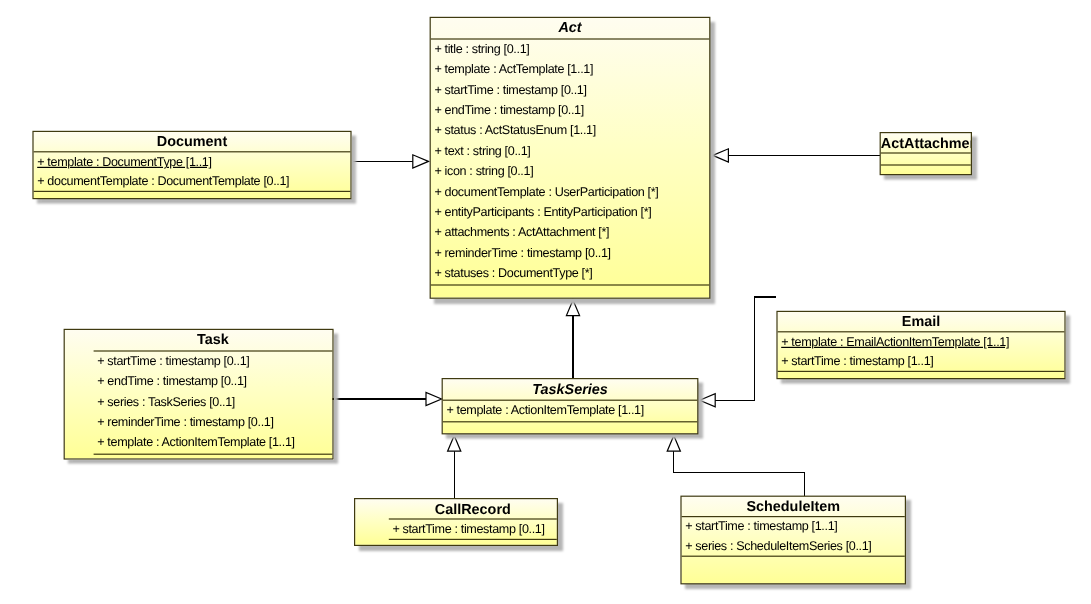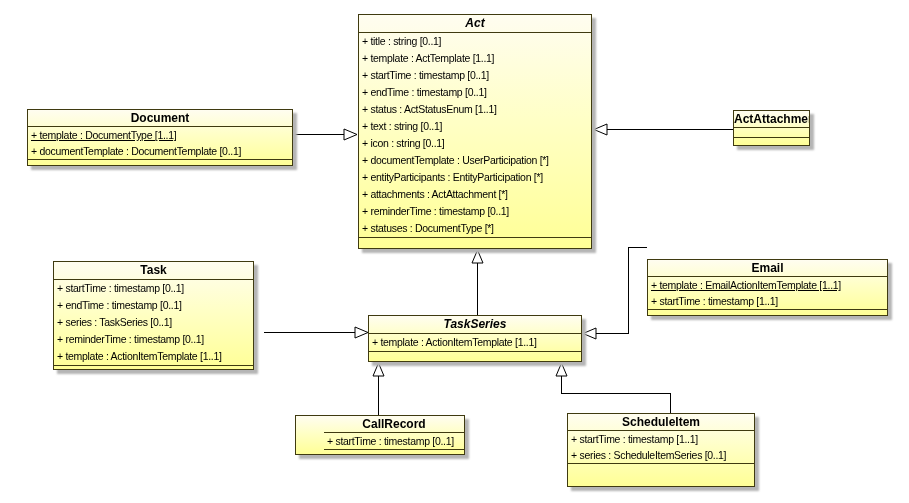--- a/index.html
+++ b/index.html
@@ -105,21 +105,21 @@
 
   <div class="uml-class" style="left:647px;top:215px;width:241px;height:57px;margin-top:44px;">
     <div class="uml-title">Email</div>
     <div class="uml-attrs">
       <div class="attr u">+ template : EmailActionItemTemplate [1..1]</div>
       <div class="attr">+ startTime : timestamp [1..1]</div>
     </div>
     <div class="uml-ops"></div>
   </div>
 
-  <div class="uml-class rows17" style="left:53px;top:261px;width:201px;height:109px;">
+  <div class="uml-class rows17" style="left:53px;top:274px;width:225px;height:109px;padding-left:24px;">
     <div class="uml-title">Task</div>
     <div class="uml-attrs">
       <div class="attr">+ startTime : timestamp [0..1]</div>
       <div class="attr">+ endTime : timestamp [0..1]</div>
       <div class="attr">+ series : TaskSeries [0..1]</div>
       <div class="attr">+ reminderTime : timestamp [0..1]</div>
       <div class="attr">+ template : ActionItemTemplate [1..1]</div>
     </div>
     <div class="uml-ops"></div>
   </div>

